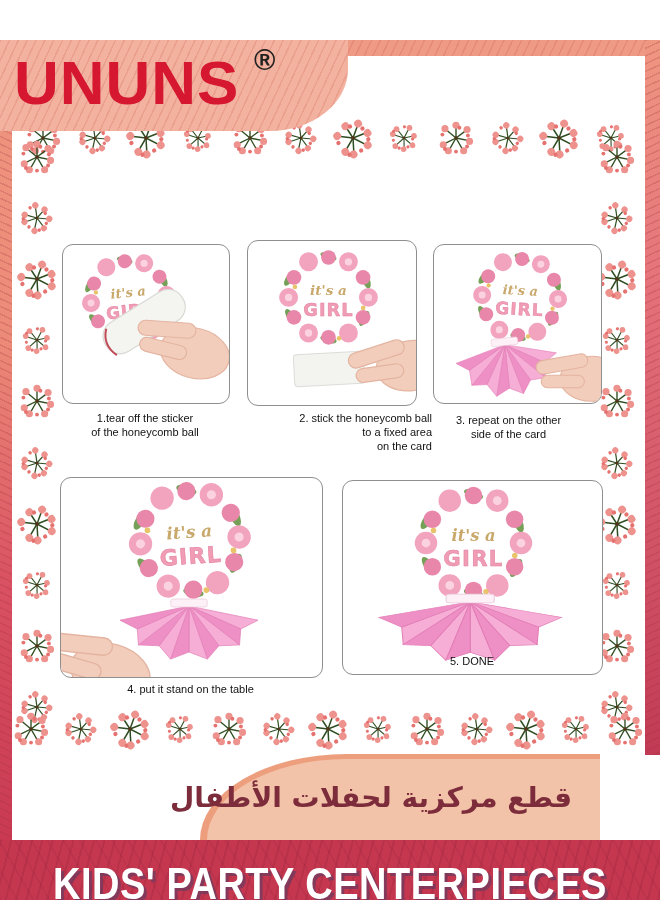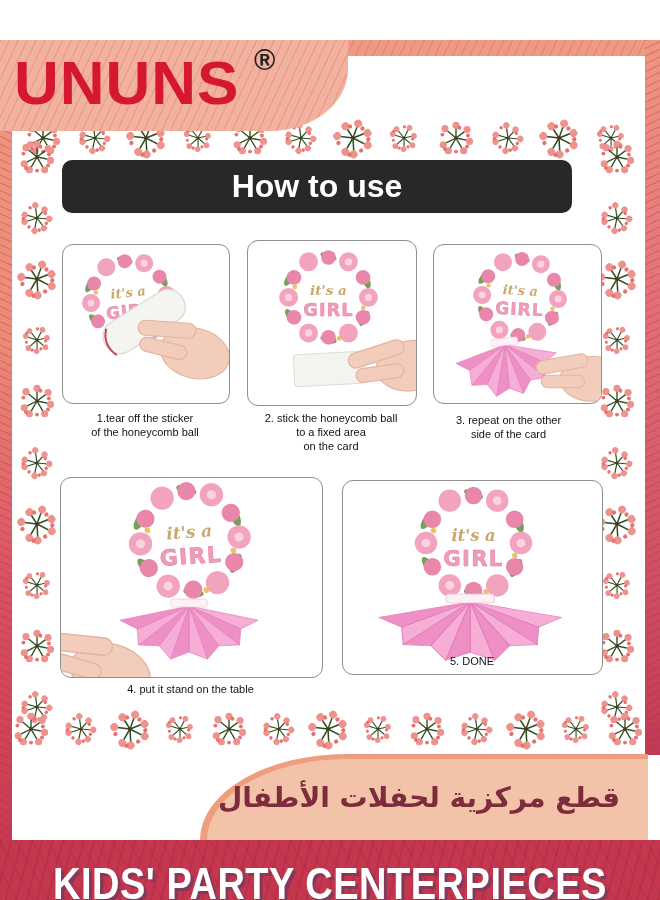--- a/index.html
+++ b/index.html
@@ -48,27 +48,27 @@
   .c1{left:62px;top:204px;width:166px;height:158px;}
   .c2{left:247px;top:200px;width:168px;height:164px;}
   .c3{left:433px;top:204px;width:167px;height:158px;}
   .c4{left:60px;top:437px;width:261px;height:199px;}
   .c5{left:342px;top:440px;width:259px;height:193px;}
   .card svg{display:block;width:100%;height:100%;}
 
   .caption{position:absolute;z-index:3;text-align:center;font-size:11px;line-height:1.28;
     color:#121212;white-space:pre-line;}
   .cap1{left:40px;top:371px;width:210px;}
-  .cap2{left:230px;top:371px;width:202px;}
+  .cap2{left:230px;top:371px;width:202px;text-align:right;}
   .cap3{left:412px;top:373px;width:193px;}
   .cap4{left:60px;top:642px;width:261px;}
   .cap5{left:372px;top:614px;width:200px;}
 
   
-  .arabic-banner{position:absolute;left:0;top:714px;width:648px;height:86px;z-index:2;}
+  .arabic-banner{position:absolute;left:0;top:714px;width:600px;height:86px;z-index:2;}
   .arabic-shape{position:absolute;left:200px;right:0;top:0;bottom:0;background:#f3c3a9;
     border-top:5px solid #ec9e7d;border-left:7px solid #ec9e7d;
     border-top-left-radius:150px 88px;}
   .arabic-text{position:absolute;right:28px;top:50%;transform:translateY(-50%);
     font-family:"DejaVu Sans",sans-serif;font-size:28px;font-weight:bold;color:#7c2c3a;direction:rtl;}
 
   
   .footer-band{position:absolute;left:0;top:800px;width:660px;height:88px;z-index:3;
     background:
       repeating-linear-gradient(105deg,rgba(150,35,60,.28) 0 2px,transparent 2px 10px),
@@ -335,23 +335,20 @@
         <use href="#sprig"></use>
       </svg>
       <svg viewBox="0 0 40 40" class="sprig s3">
         <use href="#sprig"></use>
       </svg>
       <svg viewBox="0 0 40 40" class="sprig s0">
         <use href="#sprig"></use>
       </svg>
     </div>
 
-  <div class="howto">
-    <span>How to use</span>
-  </div>
 
   <div class="card c1">
     <svg viewBox="0 0 166 158">
       <g transform="translate(16,6) rotate(-6 50 50)">
           <use href="#wreath"></use>
         </g>
       <g transform="translate(34,86) rotate(-32)">
         <rect width="90" height="34" rx="16" fill="#f4f4f1" stroke="#d9d9d4" stroke-width="1.2"></rect>
         <path d="M4,31 Q-3,15 9,3" stroke="#c24b58" stroke-width="2" fill="none"></path>
       </g>

